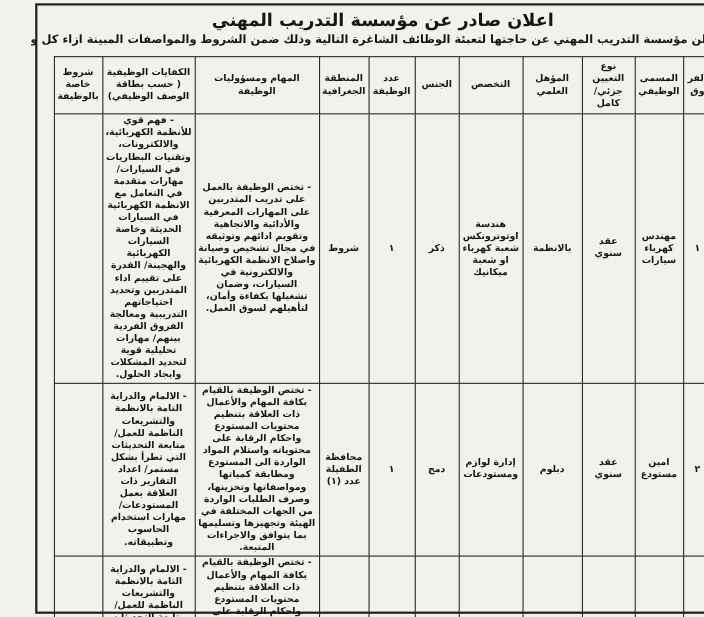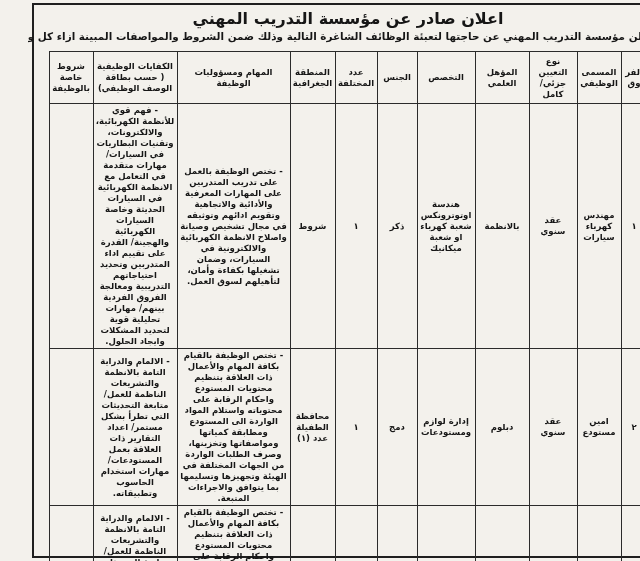--- a/index.html
+++ b/index.html
@@ -84,21 +84,21 @@
         <col style="width:44px">
     </colgroup>
     <thead>
       <tr>
         <th>الفروق</th>
         <th>المسمى الوظيفي</th>
         <th>نوع التعيين جزئي/ كامل</th>
         <th>المؤهل العلمي</th>
         <th>التخصص</th>
         <th>الجنس</th>
-        <th>عدد المختلفة</th>
+        <th>عدد الوظيفة</th>
         <th>المنطقة الجغرافية</th>
         <th>المهام ومسؤوليات الوظيفة</th>
         <th>الكفايات الوظيفية ( حسب بطاقة الوصف الوظيفي)</th>
         <th>شروط خاصة بالوظيفة</th>
       </tr>
     </thead>
     <tbody>
       <tr class="row-1">
         <td>١</td>
         <td>مهندس كهرباء سيارات</td>

